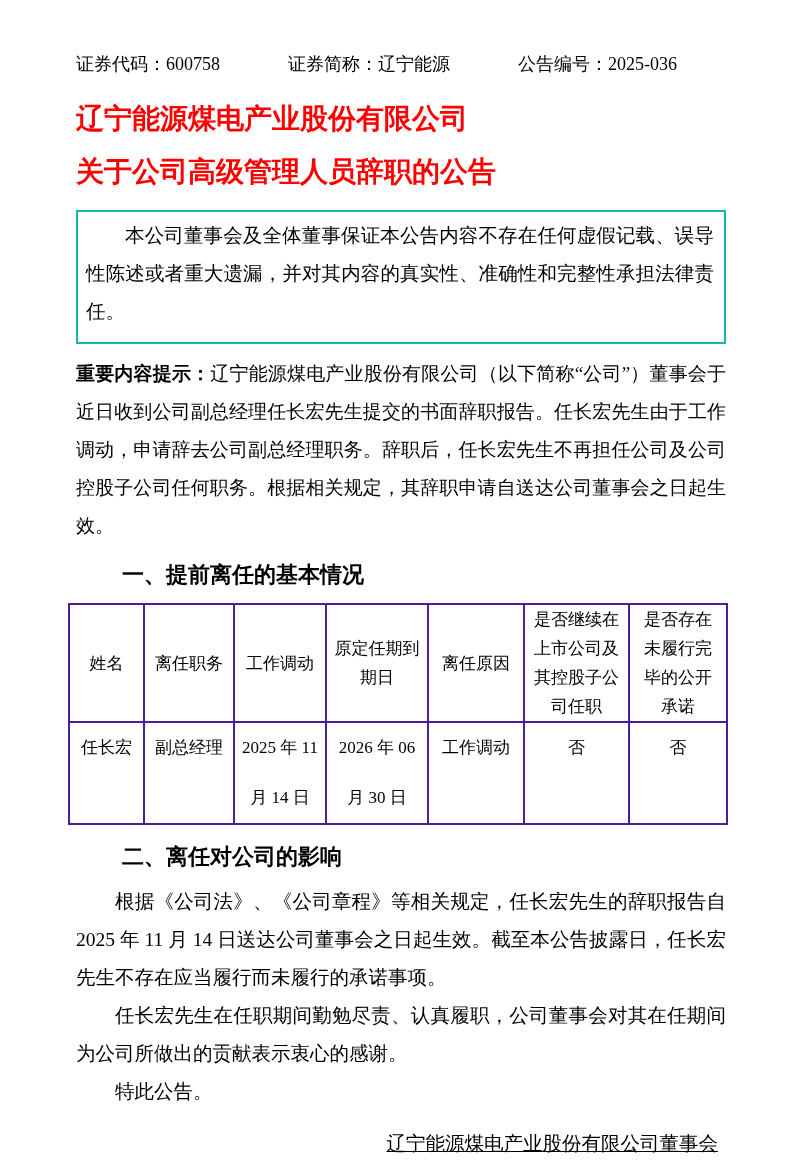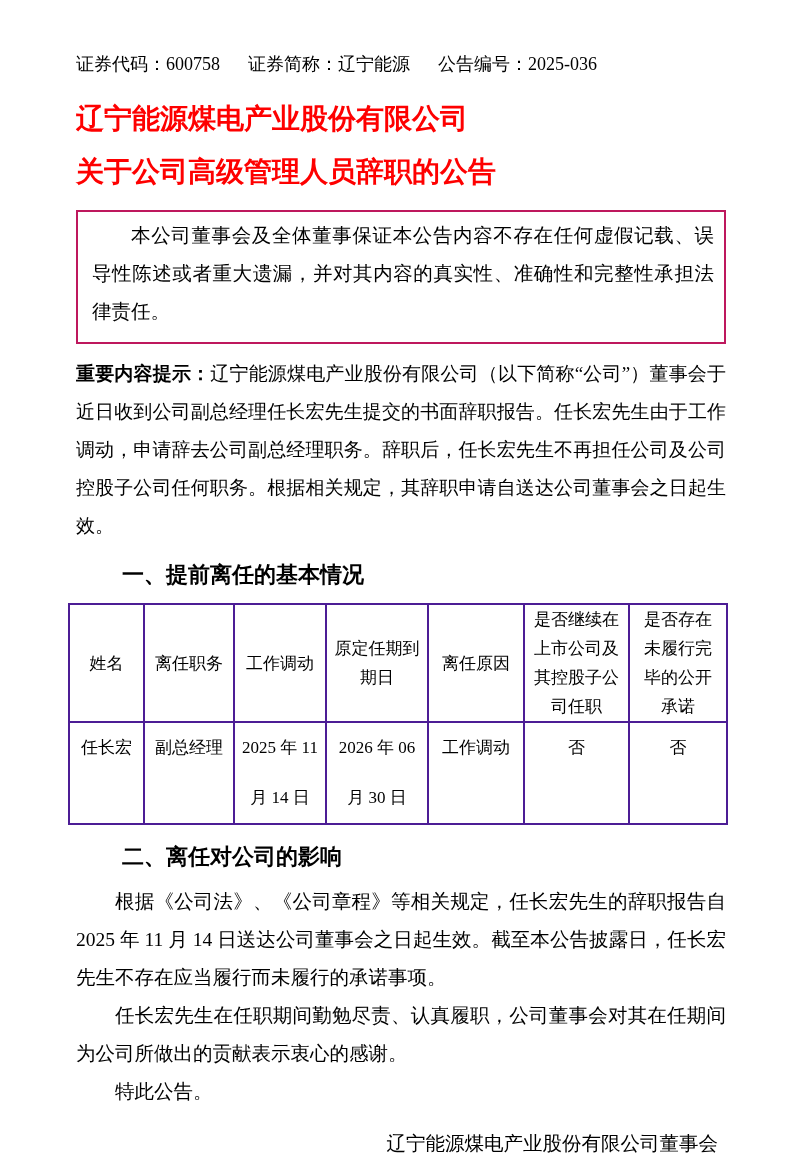--- a/index.html
+++ b/index.html
@@ -12,41 +12,41 @@
     box-sizing:border-box;
     padding:52px 75px 0 76px;
     font-family:"Liberation Serif","DejaVu Serif",serif;
     color:#000;
     overflow:hidden;
   }
   
   .sec-row{
     display:flex;
     align-items:center;
-    gap:28px;
+    gap:68px;
     font-size:18px;
     line-height:24px;
     white-space:nowrap;
   }
   
   .doc-title{
     margin:0;
     text-align:left;
     font-family:"Liberation Sans","DejaVu Sans",sans-serif;
     font-weight:bold;
     font-size:28px;
     line-height:32px;
   }
   .doc-title.t1{margin-top:27px;}
   .doc-title.t2{margin-top:21px;}
   
   .disclaimer-box{
     margin-top:22px;
-    border:2px solid #be185d;
-    padding:5px 10px 11px 14px;
+    border:2px solid #14b8a6;
+    padding:5px 10px 11px 8px;
     box-sizing:border-box;
   }
   .disclaimer-box p{
     margin:0;
     font-size:19.5px;
     line-height:38px;
     text-indent:2em;
     text-align:justify;
   }
   
@@ -101,20 +101,21 @@
     line-height:38px;
     text-indent:2em;
     text-align:justify;
   }
   
   .signature{
     margin-top:14px;
     text-align:right;
     padding-right:8px;
     font-size:19.5px;
+    text-decoration:underline;
   }
   .signature p{margin:0;line-height:38px;}
 </style>
 </head>
 <body>
 
 <div class="page">
 
   <div class="sec-row">
     <span><span>证券代码：</span><span>600758</span></span>

